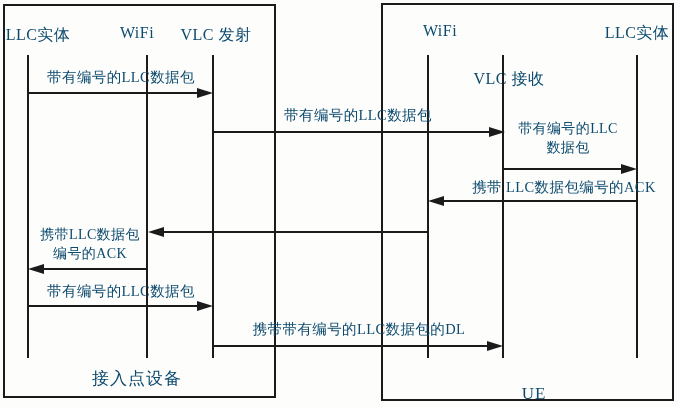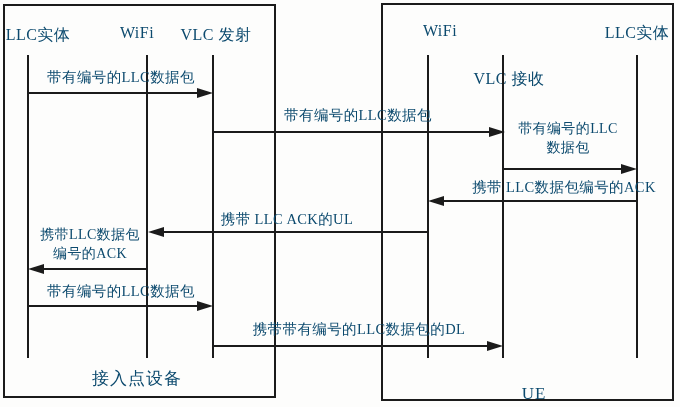--- a/index.html
+++ b/index.html
@@ -78,21 +78,20 @@
     <div class="shaft"></div>
     <div class="head"></div>
   </div>
 
   <div class="msg" style="left:564px;top:178px;">携带 LLC数据包编号的ACK</div>
   <div class="arrow arrow-l" style="left:428px;top:195.5px;width:209px;">
     <div class="head"></div>
     <div class="shaft"></div>
   </div>
 
-  <div class="msg" style="left:287px;top:210px;">携带 LLC ACK的UL</div>
   <div class="arrow arrow-l" style="left:148px;top:226.5px;width:280px;">
     <div class="head"></div>
     <div class="shaft"></div>
   </div>
 
   <div class="msg2" style="left:28px;top:225px;width:124px;">
     <span>携带LLC数据包</span>
     <span>编号的ACK</span>
   </div>
   <div class="arrow arrow-l" style="left:28px;top:263.5px;width:119px;">

